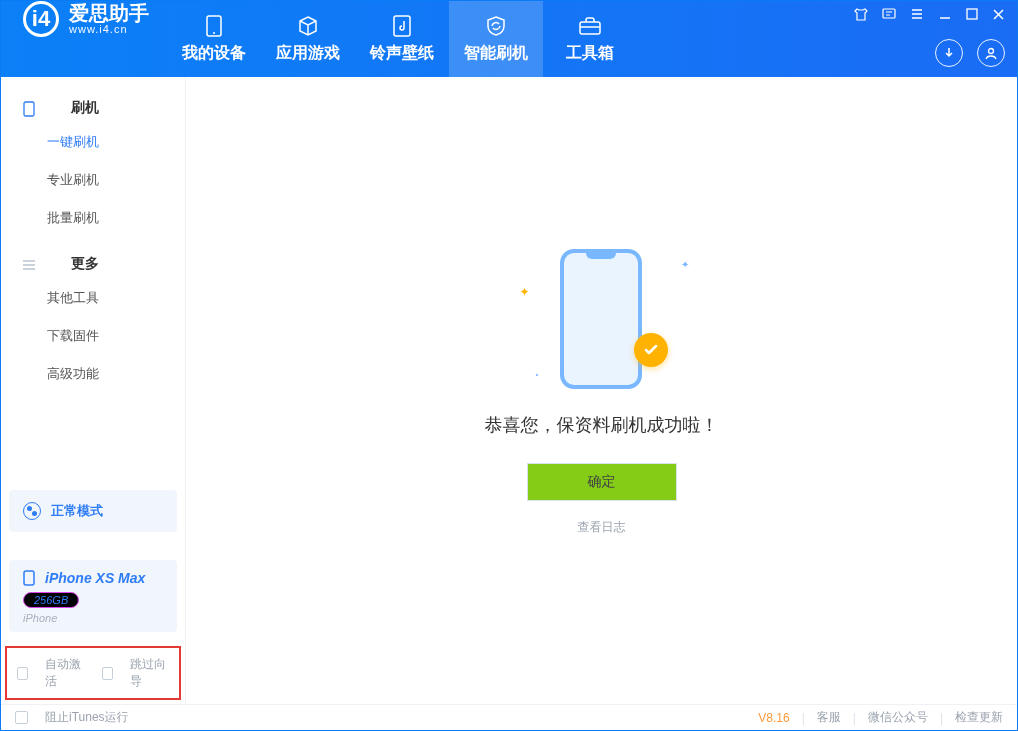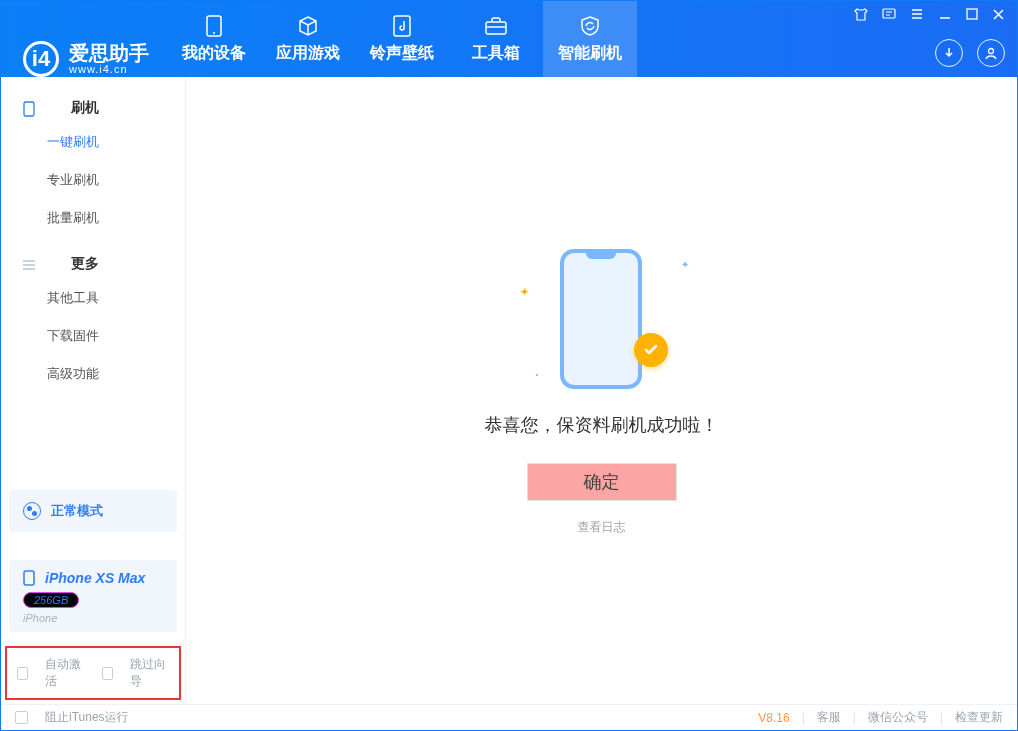--- a/index.html
+++ b/index.html
@@ -1,18 +1,18 @@
 <!DOCTYPE html>
 <html><head>
 <meta charset="utf-8">
 <style>
 * { margin:0; padding:0; box-sizing:border-box; font-family:"Microsoft YaHei","PingFang SC",sans-serif; }
 body { background:#fff; width:1018px; height:731px; border:1px solid #0b7bf5; position:relative; overflow:hidden;}
 
-.header { height:76px; background:linear-gradient(90deg,#0b80f7 0%,#1a6cf5 100%); display:flex; align-items:flex-end; color:#fff;}
+.header { height:76px; background:linear-gradient(90deg,#0b80f7 0%,#1a6cf5 100%); display:flex; align-items:flex-start; color:#fff;}
 .logo-block { display:flex; align-items:center; padding:0 18px 0 22px; }
 .logo-circle { width:36px; height:36px; border:3px solid #fff; border-radius:50%; display:flex; align-items:center; justify-content:center; font-weight:bold; font-size:22px; color:#fff; margin-right:10px;}
 .logo-text .cn { font-size:20px; font-weight:600; letter-spacing:0px; line-height:1;}
 .logo-text .url { font-size:11px; letter-spacing:1px; opacity:.95; }
 .nav { display:flex; height:100%; }
 .nav-item { width:94px; display:flex; flex-direction:column; align-items:center; justify-content:center; font-size:16px; cursor:pointer; position:relative;font-weight:bold;}
 .nav-item.active { background:rgba(255,255,255,.18); }
 .nav-item .icon { width:26px; height:22px; margin-bottom:6px; display:flex; align-items:center; justify-content:center;}
 .header-right { position:absolute; right:12px; top:0; height:76px; display:flex; flex-direction:column; align-items:flex-end; justify-content:space-between; padding:6px 0 10px;}
 .titlebar-icons { display:flex; gap:14px; align-items:center; color:#fff;}
@@ -45,21 +45,21 @@
 .main { flex:1; position:relative; display:flex; flex-direction:column; align-items:center; justify-content:center; }
 .success-illust { width:120px; height:150px; position:relative; margin-bottom:18px;}
 .phone { position:absolute; left:18px; top:4px; width:82px; height:140px; border:4px solid #79b7ff; border-radius:14px; background:#eaf4ff;}
 .phone .notch { position:absolute; top:-2px; left:50%; transform:translateX(-50%); width:30px; height:8px; background:#79b7ff; border-radius:0 0 6px 6px;}
 .check { position:absolute; right:-6px; bottom:28px; width:34px; height:34px; background:#ffb300; border-radius:50%; display:flex; align-items:center; justify-content:center; box-shadow:0 2px 6px rgba(255,179,0,.4);}
 .sparkle { position:absolute; font-size:12px;}
 .s1{left:-22px;top:40px;color:#ffb300;}
 .s2{right:-28px;top:14px;color:#79b7ff;font-size:10px;}
 .s3{left:-6px;bottom:16px;color:#79b7ff;font-size:8px;}
 .msg { font-size:18px; color:#333; font-weight:500; margin-bottom:26px;}
-.ok-btn { width:150px; height:38px; border:1px solid #d9e1ea; background:#fca5a5; font-size:18px; color:#444; cursor:pointer; margin-bottom:18px;}
+.ok-btn { width:150px; height:38px; border:1px solid #d9e1ea; background:#84cc16; font-size:14px; color:#444; cursor:pointer; margin-bottom:18px;}
 .log-link { font-size:12px; color:#9aa3ae; cursor:pointer;}
 
 .statusbar { position:absolute; left:0; right:0; bottom:0; height:26px; border-top:1px solid #eef2f6; display:flex; align-items:center; padding:0 14px; font-size:12px; color:#9aa3ae; background:#fff;}
 .statusbar .left { display:flex; align-items:center; gap:8px;}
 .statusbar .right { margin-left:auto; display:flex; align-items:center; gap:12px;}
 .statusbar .sep { color:#dbe2ea;}
 .statusbar .ver { color:#ff9a3c;}
 .statusbar a { color:#9aa3ae; cursor:pointer;}
 svg { display:block;}
 </style>
@@ -95,37 +95,37 @@
     </div>
     <div class="nav-item">
       <span class="icon">
           <svg width="20" height="22" viewBox="0 0 20 22">
             <rect x="2" y="1" width="16" height="20" rx="2" fill="none" stroke="#fff" stroke-width="1.5"></rect>
             <path d="M12 6v7a2 2 0 11-2-2" fill="none" stroke="#fff" stroke-width="1.5"></path>
           </svg>
         </span>
       <span>铃声壁纸</span>
     </div>
+    <div class="nav-item active">
+      <span class="icon">
+          <svg width="22" height="22" viewBox="0 0 22 22">
+            <path d="M11 2l8 3v6c0 5-4 8-8 9-4-1-8-4-8-9V5z" fill="none" stroke="#fff" stroke-width="1.5"></path>
+            <path d="M7 11a4 4 0 017-2M15 11a4 4 0 01-7 2" fill="none" stroke="#fff" stroke-width="1.5"></path>
+          </svg>
+        </span>
+      <span>智能刷机</span>
+    </div>
     <div class="nav-item">
       <span class="icon">
           <svg width="24" height="20" viewBox="0 0 24 20">
             <rect x="2" y="6" width="20" height="12" rx="2" fill="none" stroke="#fff" stroke-width="1.5"></rect>
             <path d="M8 6V4a2 2 0 012-2h4a2 2 0 012 2v2M2 11h20" stroke="#fff" stroke-width="1.5" fill="none"></path>
           </svg>
         </span>
       <span>工具箱</span>
-    </div>
-    <div class="nav-item active">
-      <span class="icon">
-          <svg width="22" height="22" viewBox="0 0 22 22">
-            <path d="M11 2l8 3v6c0 5-4 8-8 9-4-1-8-4-8-9V5z" fill="none" stroke="#fff" stroke-width="1.5"></path>
-            <path d="M7 11a4 4 0 017-2M15 11a4 4 0 01-7 2" fill="none" stroke="#fff" stroke-width="1.5"></path>
-          </svg>
-        </span>
-      <span>智能刷机</span>
     </div>
   </div>
   <div class="header-right">
     <div class="titlebar-icons">
       <span>
           <svg width="14" height="14" viewBox="0 0 14 14">
             <path d="M3 2l2 1h4l2-1 2 2-2 2v7H3V6L1 4z" fill="none" stroke="#fff" stroke-width="1.2"></path>
           </svg>
         </span>
       <span>

